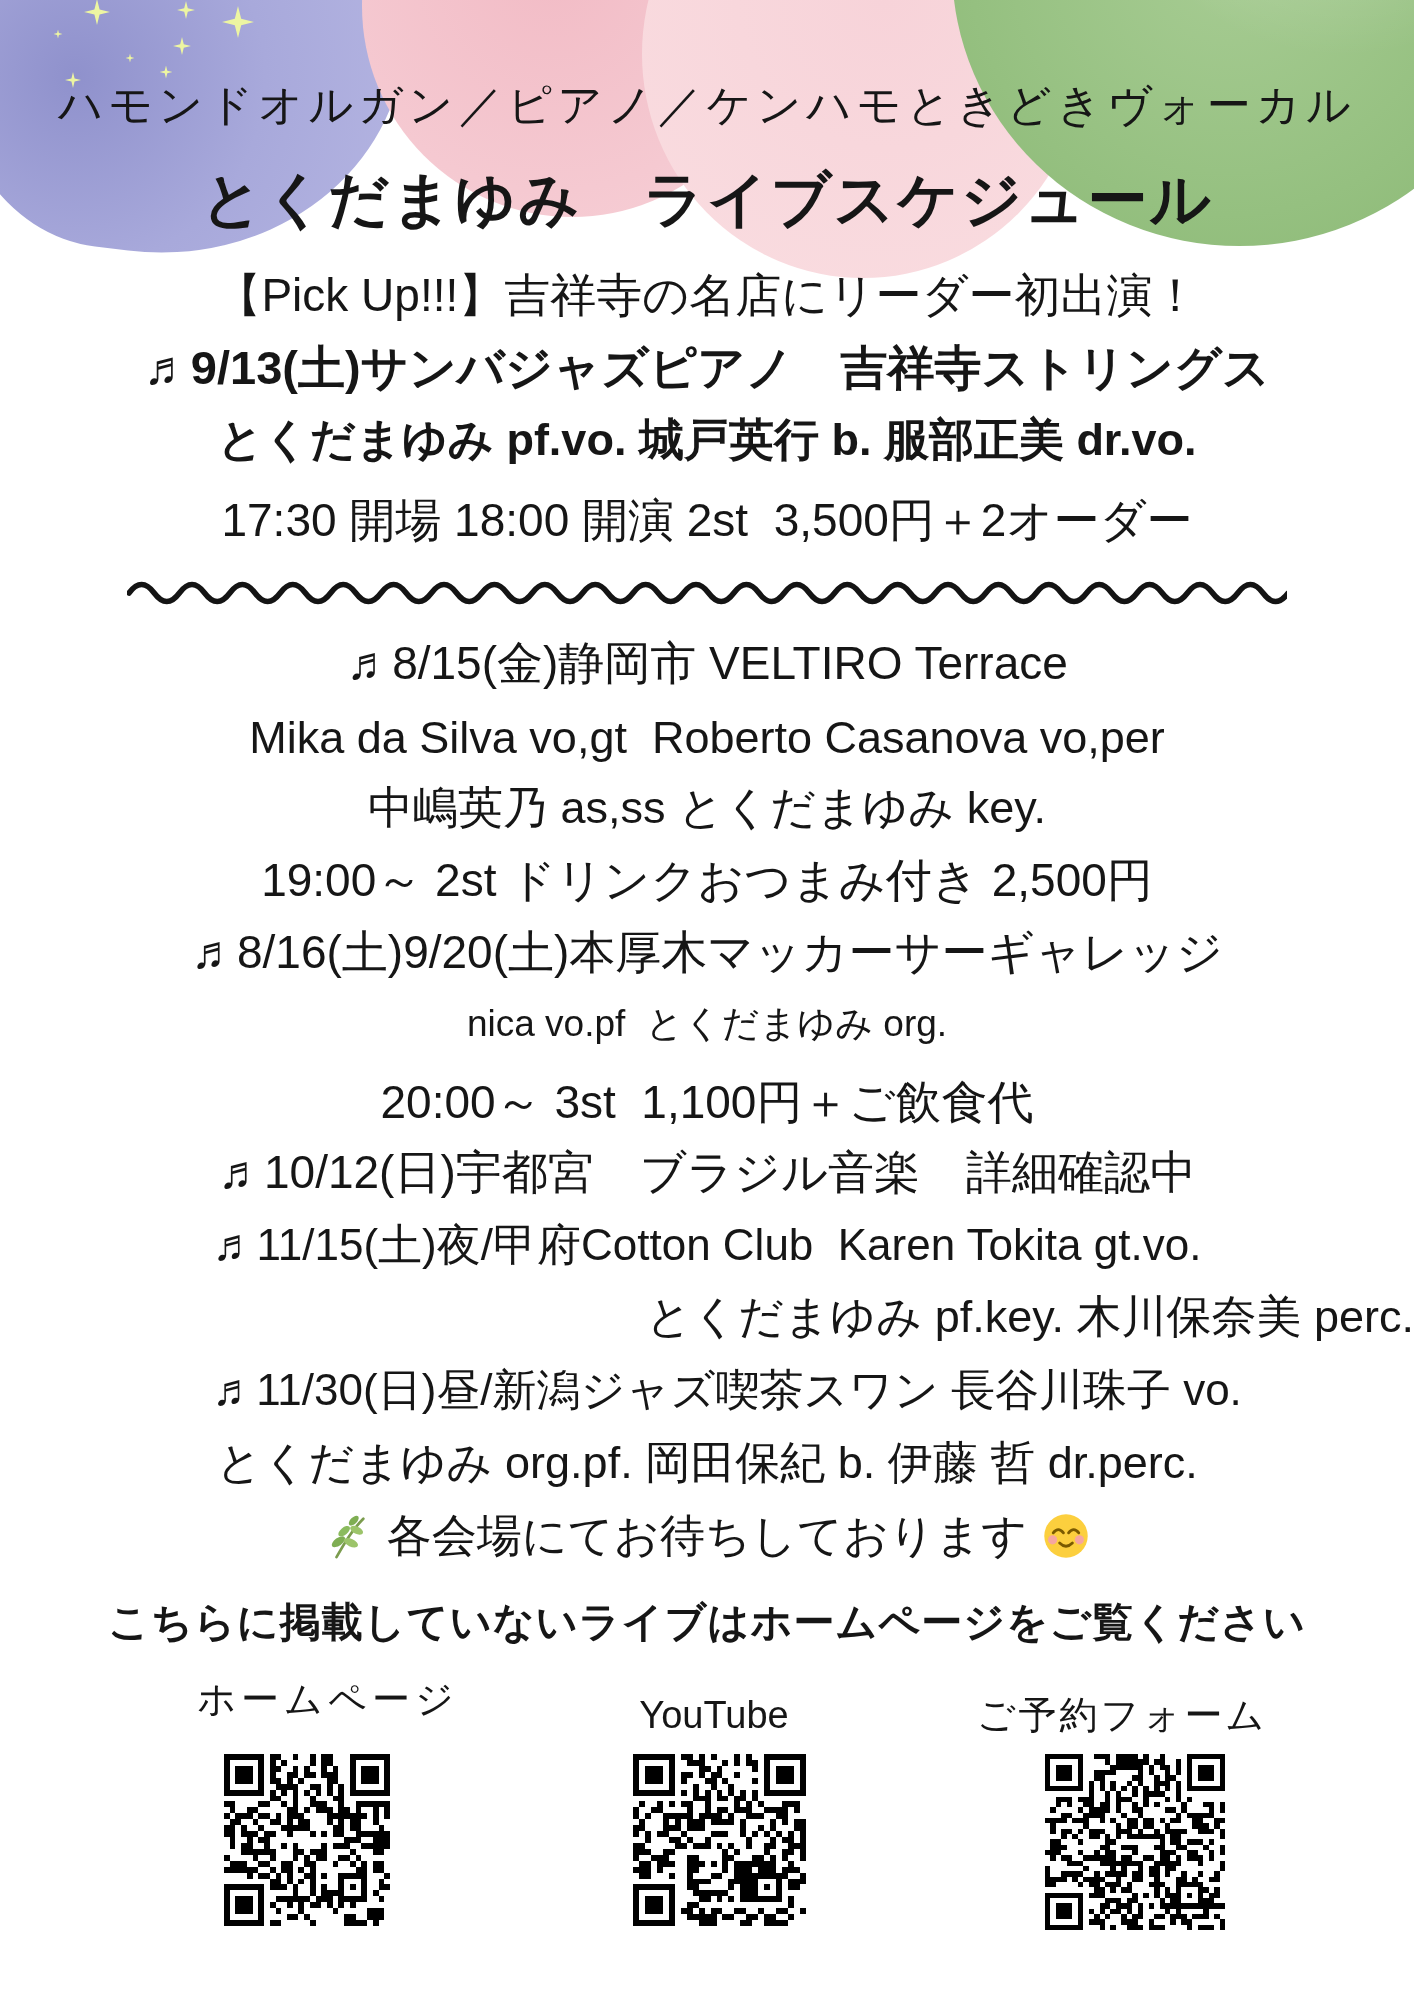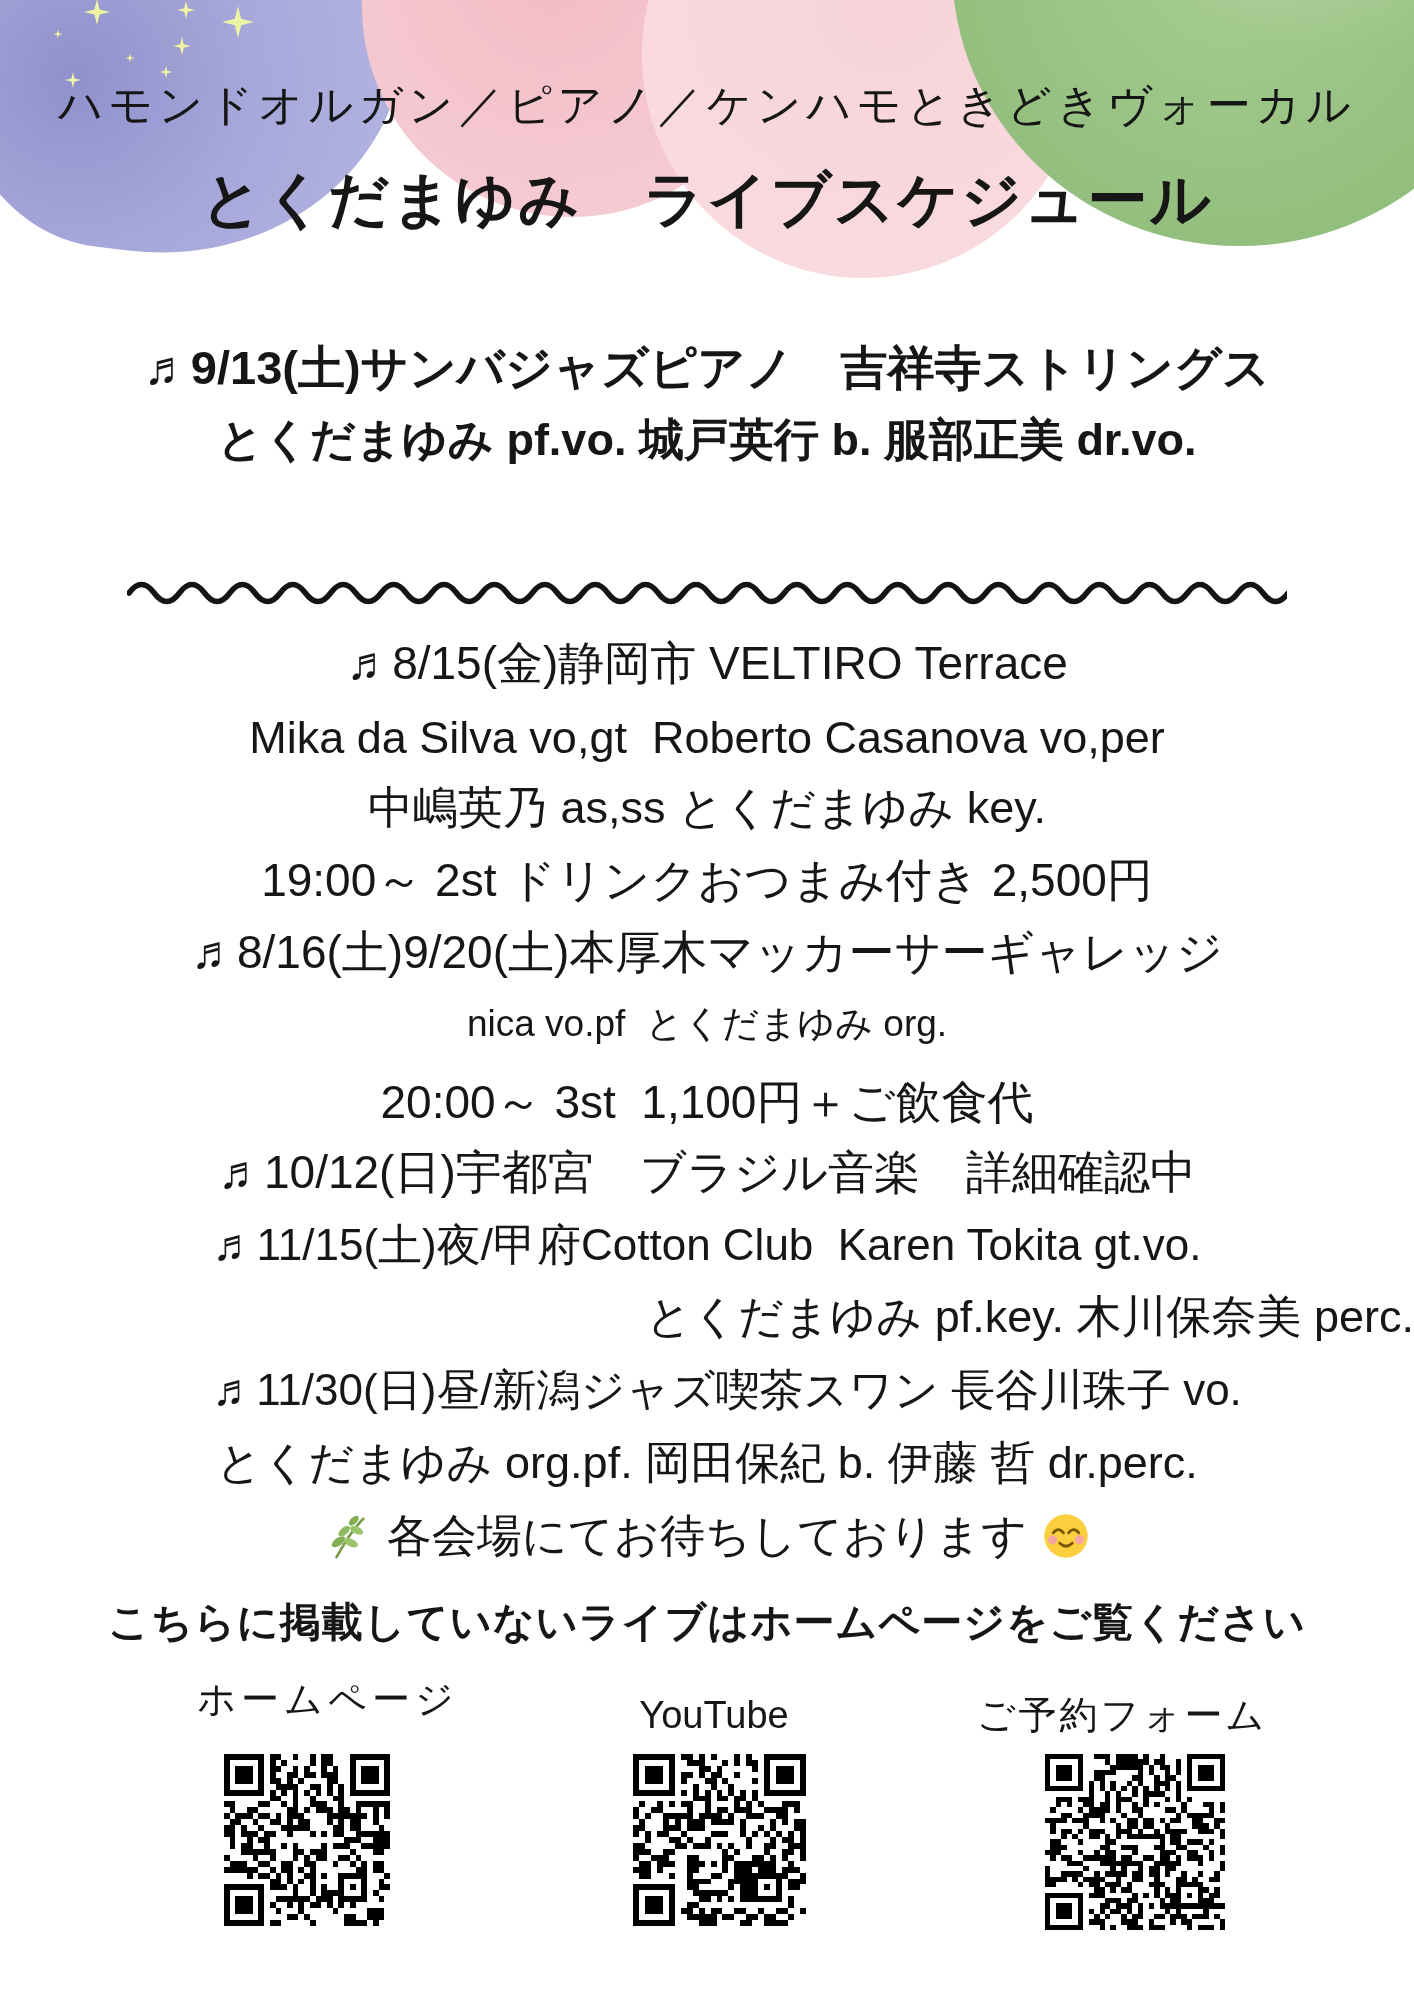--- a/index.html
+++ b/index.html
@@ -71,22 +71,24 @@
         <div class="star" style="left: 159.5px; top: 65.5px; width: 13px; height: 13px;"></div>
         <div class="star" style="left: 65px; top: 72px; width: 16px; height: 16px;"></div>
         <div class="star" style="left: 125.5px; top: 53.5px; width: 9px; height: 9px;"></div>
         <div class="star" style="left: 53.5px; top: 29.5px; width: 9px; height: 9px;"></div>
       </div>
   </div>
 
   <div class="line" style="top:80px;font-size:44px;letter-spacing:5px;">ハモンドオルガン／ピアノ／ケンハモときどきヴォーカル</div>
   <div class="line xbold" style="top:166px;font-size:60px;letter-spacing:2px;">とくだまゆみ　ライブスケジュール</div>
 
+  <div class="line" style="top:270px;font-size:46px;">【Pick Up!!!】吉祥寺の名店にリーダー初出演！</div>
   <div class="line bold" style="top:342px;font-size:47px;">♬9/13(土)サンバジャズピアノ　吉祥寺ストリングス</div>
   <div class="line" style="top:415px;font-size:45px;font-weight:bold;">とくだまゆみ pf.vo. 城戸英行 b. 服部正美 dr.vo.</div>
+  <div class="line" style="top:495px;font-size:46px;">17:30 開場 18:00 開演 2st  3,500円＋2オーダー</div>
 
   <svg class="divider" id="wavy" width="1160" height="28" viewBox="0 0 1160 28">
       <path d="M2 15 q12.6 -17 25.2 0 q12.6 17 25.2 0 q12.6 -17 25.2 0 q12.6 17 25.2 0 q12.6 -17 25.2 0 q12.6 17 25.2 0 q12.6 -17 25.2 0 q12.6 17 25.2 0 q12.6 -17 25.2 0 q12.6 17 25.2 0 q12.6 -17 25.2 0 q12.6 17 25.2 0 q12.6 -17 25.2 0 q12.6 17 25.2 0 q12.6 -17 25.2 0 q12.6 17 25.2 0 q12.6 -17 25.2 0 q12.6 17 25.2 0 q12.6 -17 25.2 0 q12.6 17 25.2 0 q12.6 -17 25.2 0 q12.6 17 25.2 0 q12.6 -17 25.2 0 q12.6 17 25.2 0 q12.6 -17 25.2 0 q12.6 17 25.2 0 q12.6 -17 25.2 0 q12.6 17 25.2 0 q12.6 -17 25.2 0 q12.6 17 25.2 0 q12.6 -17 25.2 0 q12.6 17 25.2 0 q12.6 -17 25.2 0 q12.6 17 25.2 0 q12.6 -17 25.2 0 q12.6 17 25.2 0 q12.6 -17 25.2 0 q12.6 17 25.2 0 q12.6 -17 25.2 0 q12.6 17 25.2 0 q12.6 -17 25.2 0 q12.6 17 25.2 0 q12.6 -17 25.2 0 q12.6 17 25.2 0 q12.6 -17 25.2 0 q12.6 17 25.2 0" fill="none" stroke="#141414" stroke-width="5.5" stroke-linecap="round"></path>
     </svg>
 
   <div class="line" style="top:638px;font-size:46px;">♬8/15(金)静岡市 VELTIRO Terrace</div>
   <div class="line" style="top:713px;font-size:45px;">Mika da Silva vo,gt  Roberto Casanova vo,per</div>
   <div class="line" style="top:783px;font-size:45px;">中嶋英乃 as,ss とくだまゆみ key.</div>
   <div class="line" style="top:855px;font-size:46px;">19:00～ 2st ドリンクおつまみ付き 2,500円</div>
   <div class="line" style="top:927px;font-size:46px;">♬8/16(土)9/20(土)本厚木マッカーサーギャレッジ</div>

